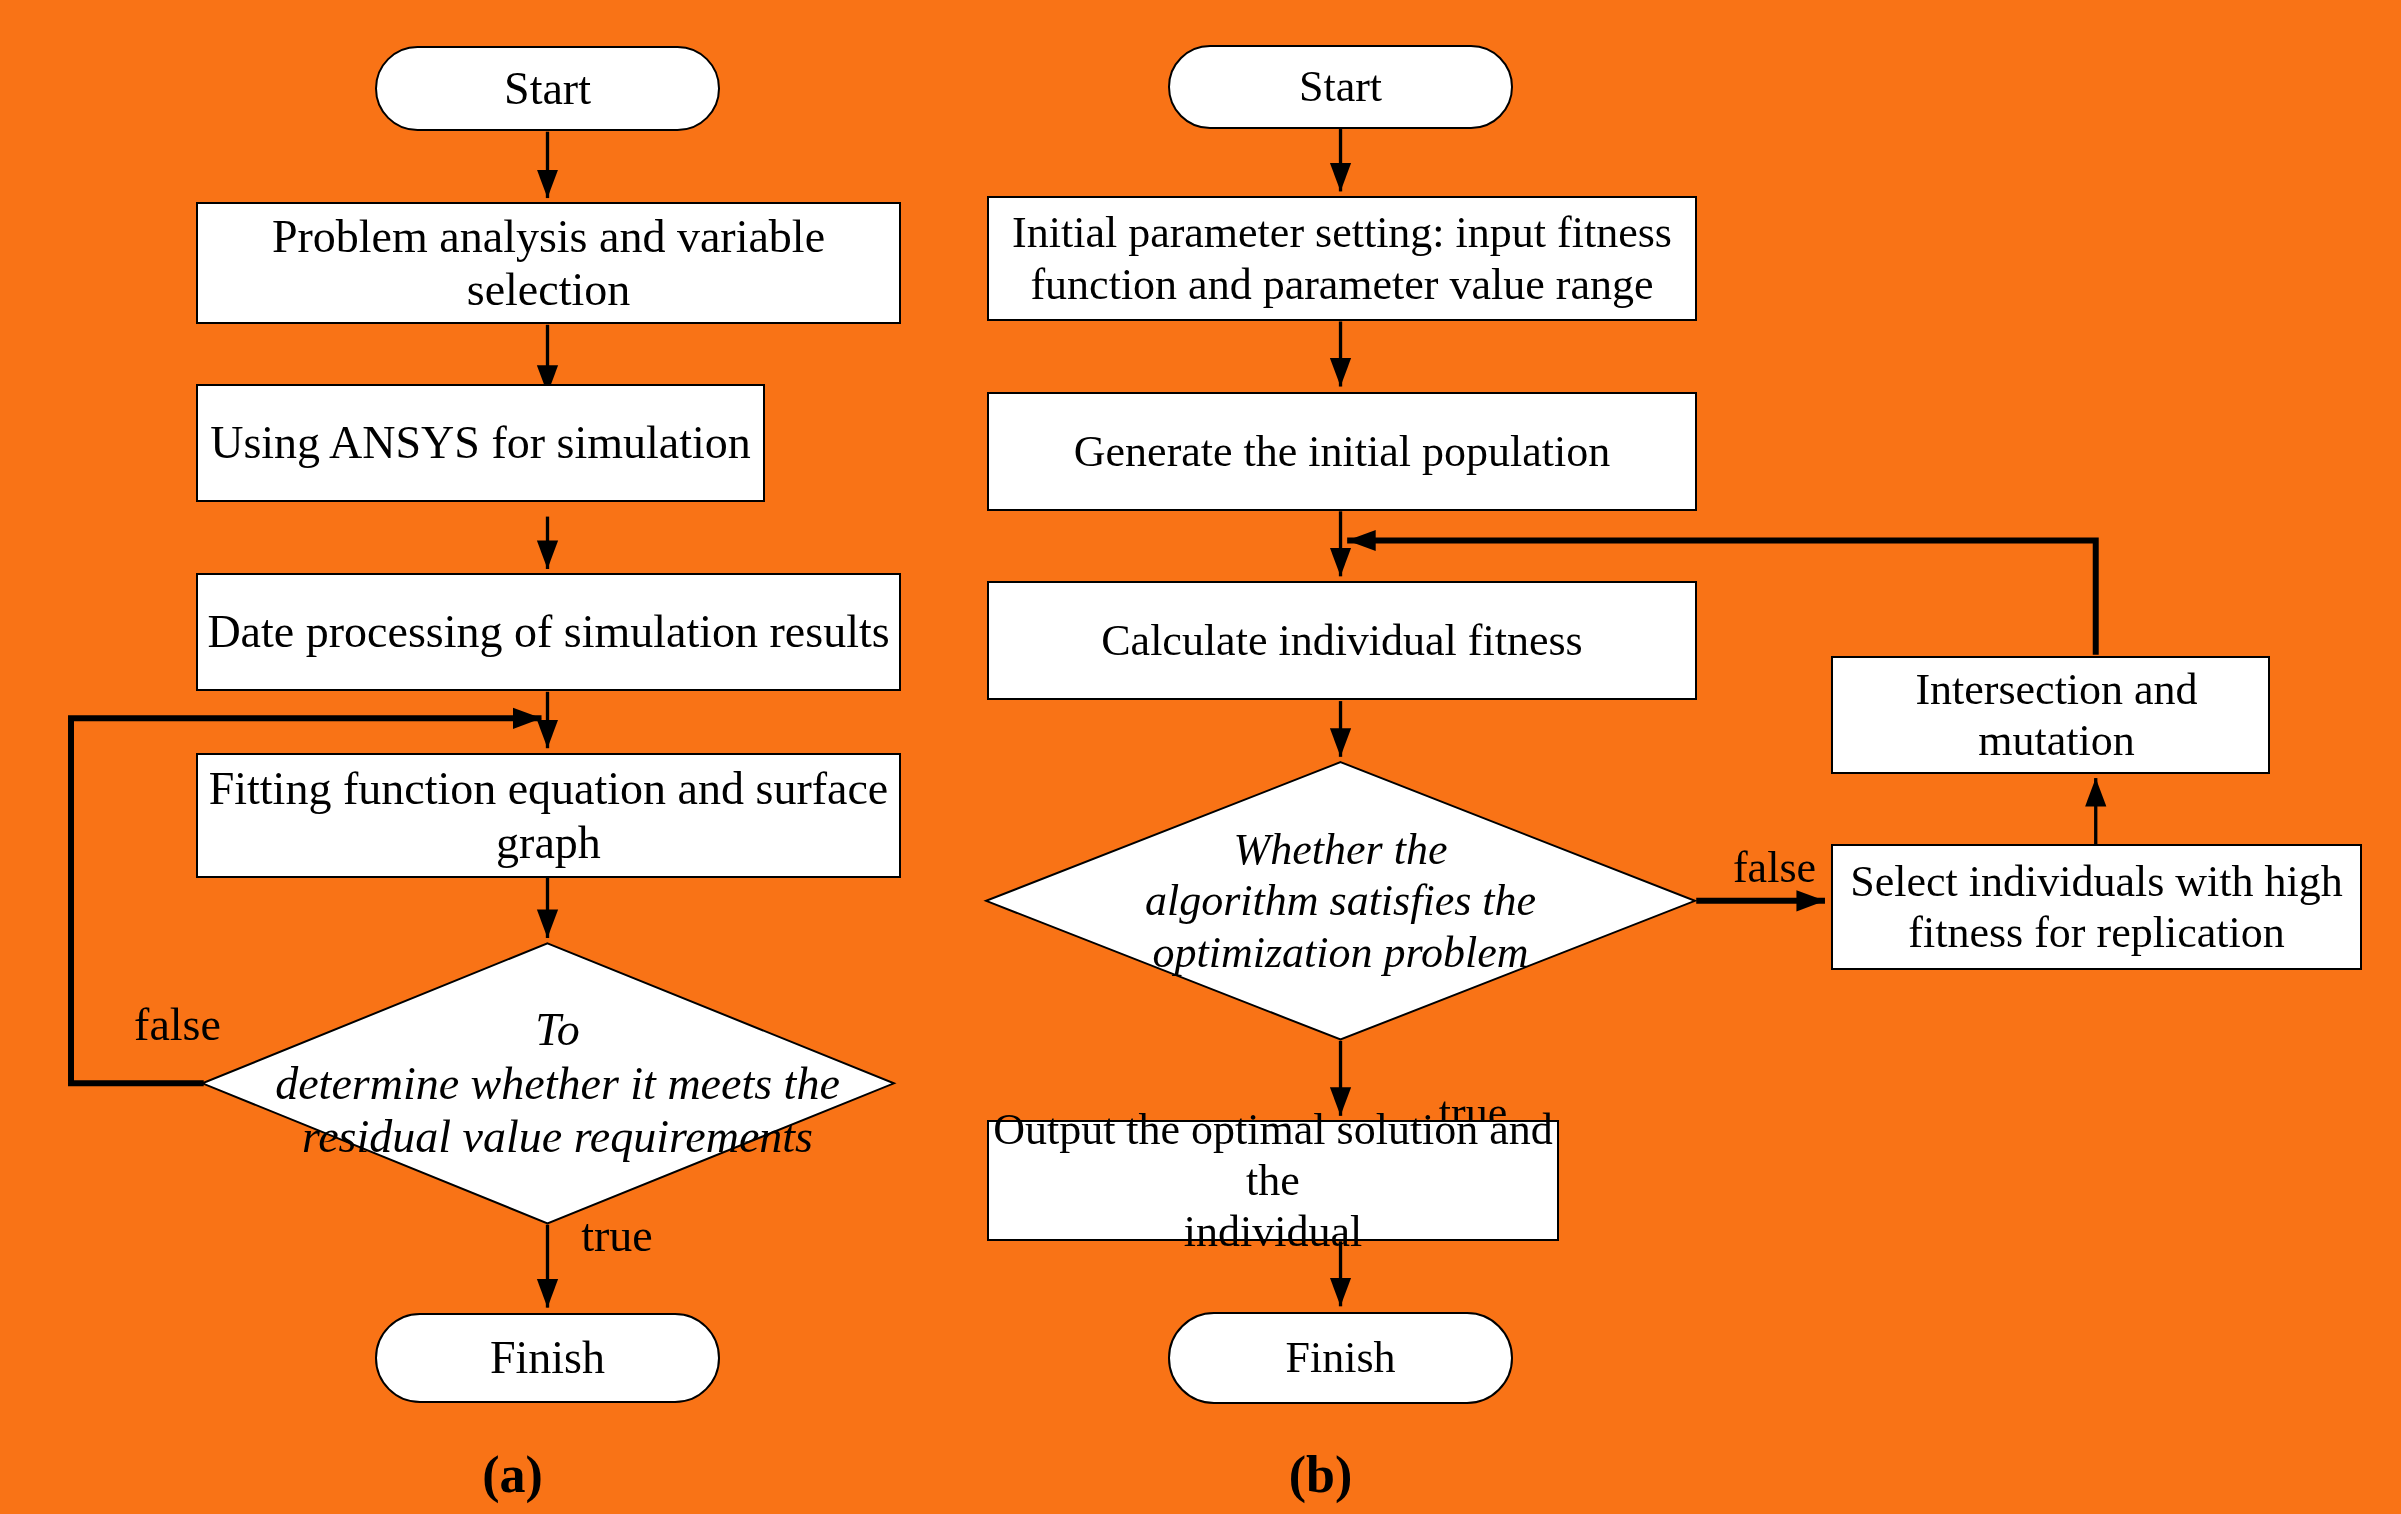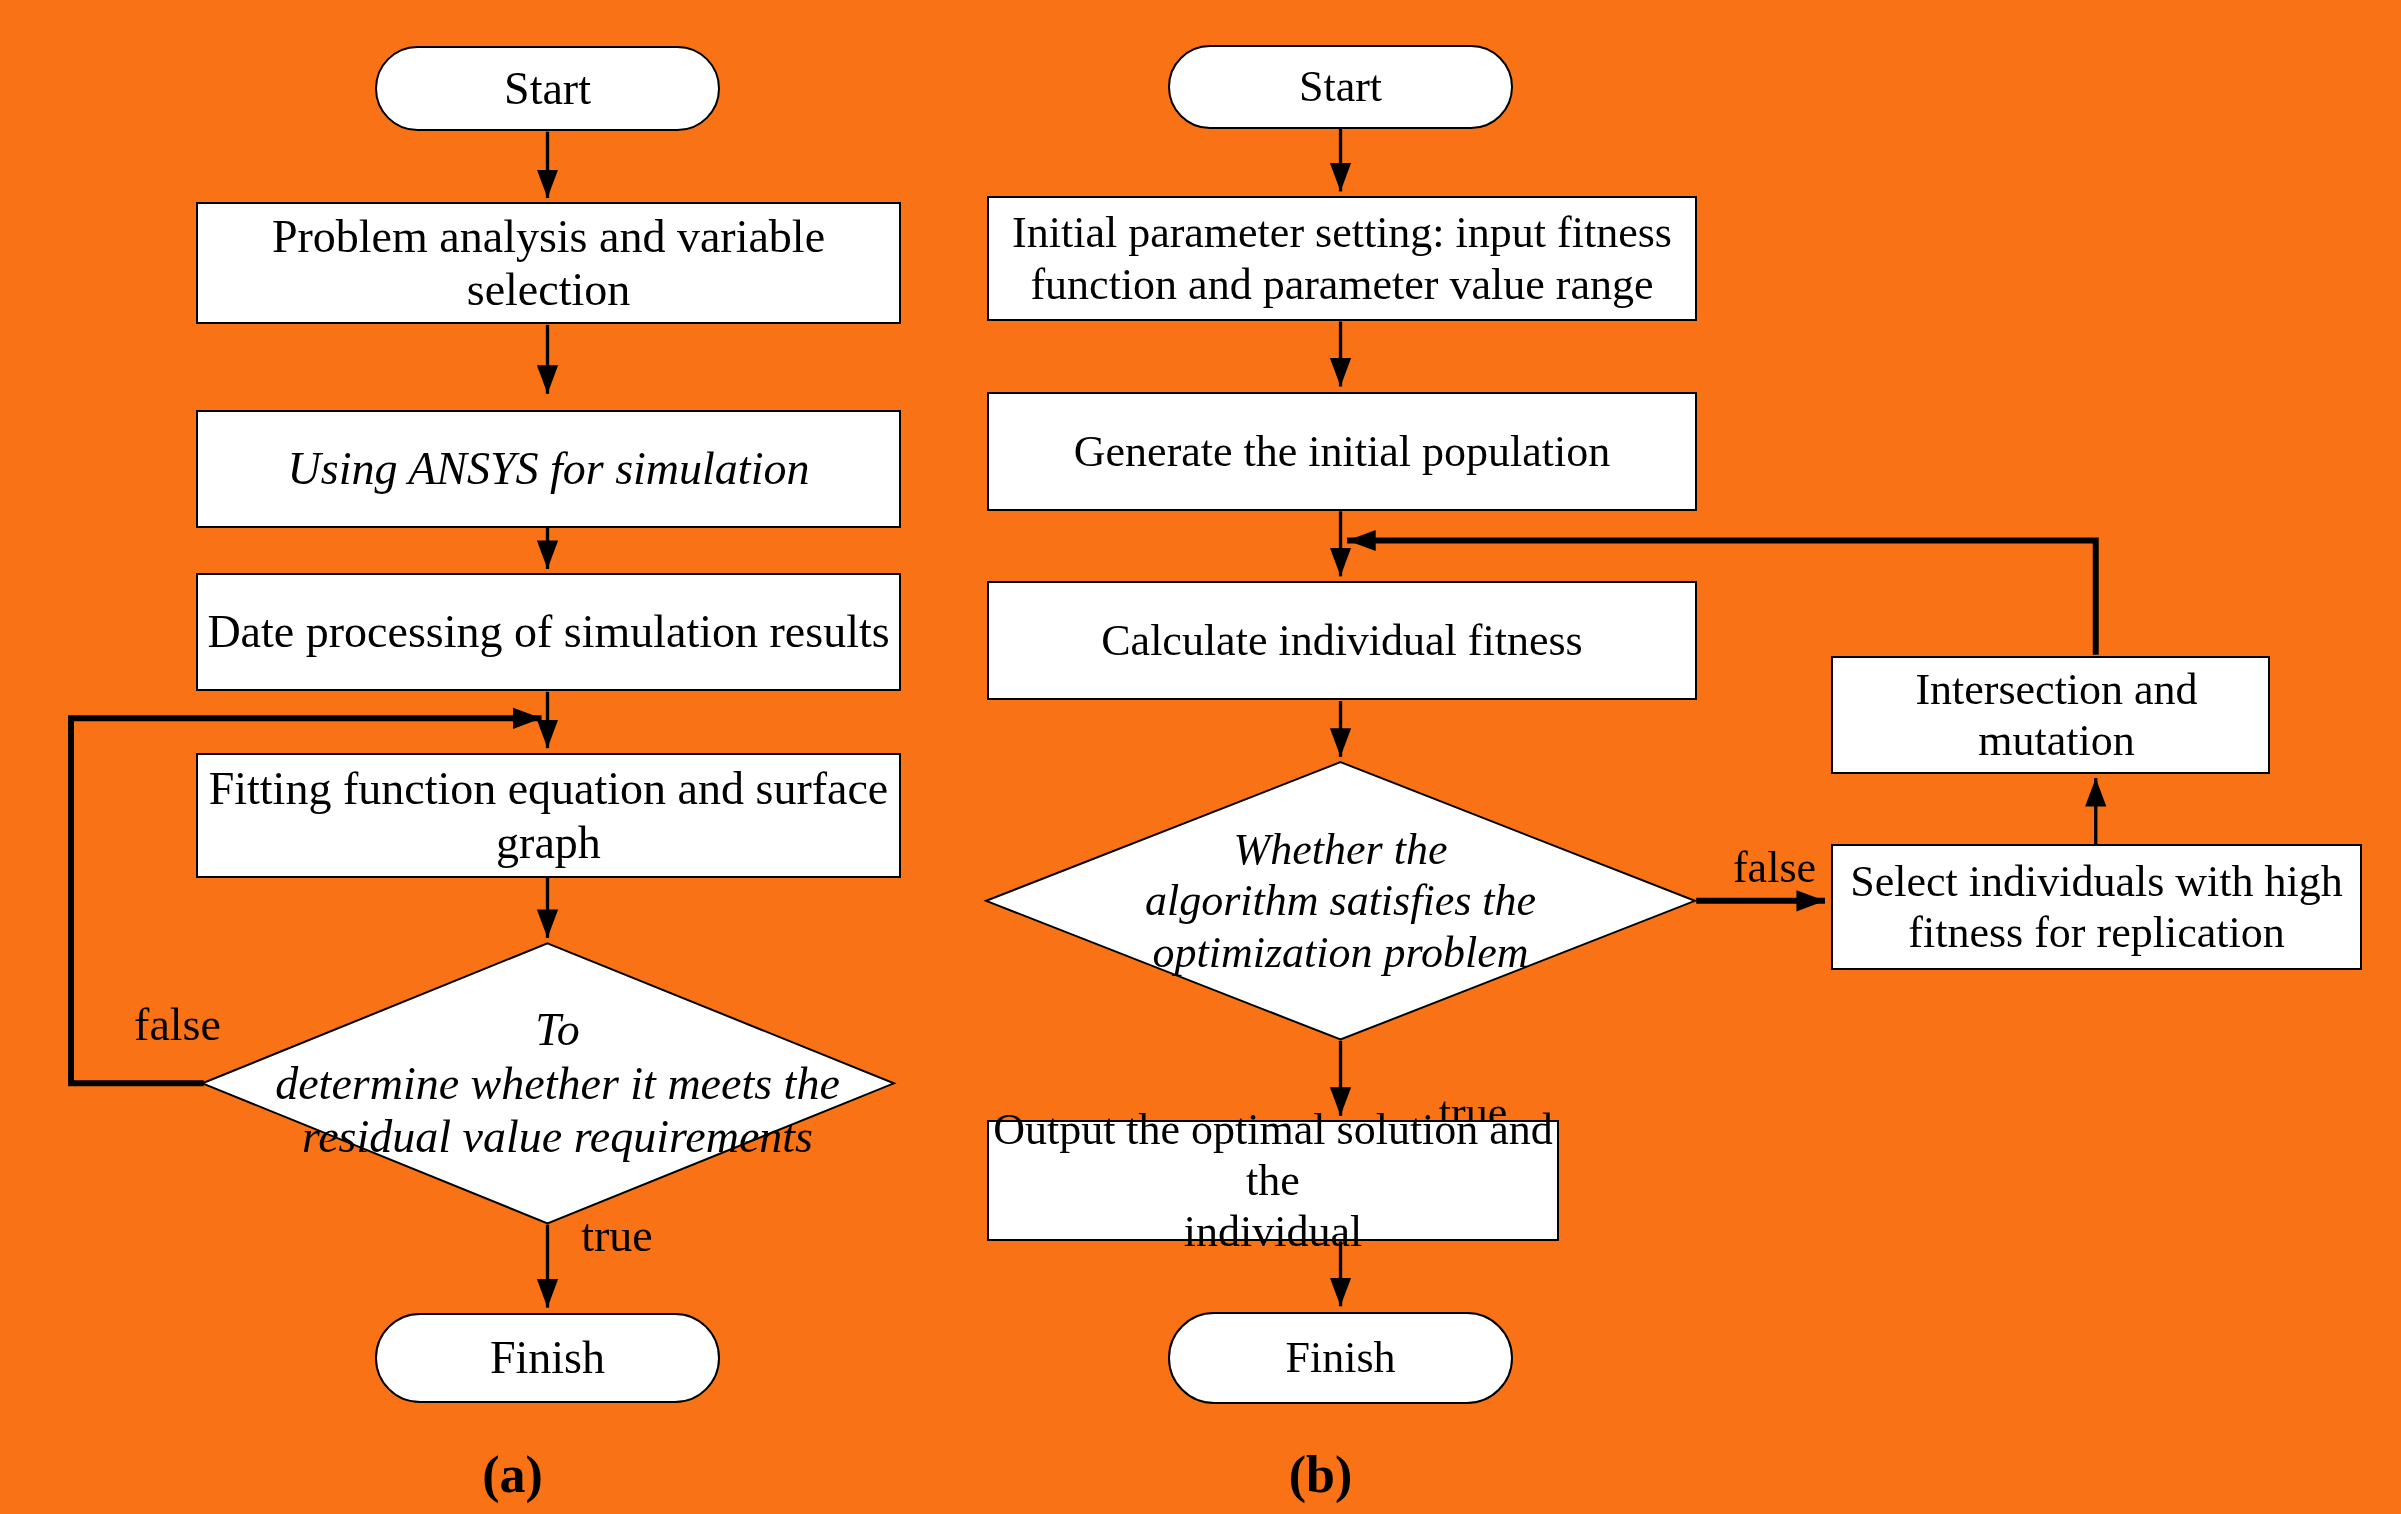--- a/index.html
+++ b/index.html
@@ -101,21 +101,21 @@
     <path d="M2020,1568 L2020,1681" stroke="#000000" stroke-width="5" fill="none" marker-end="url(#arr)"></path>
     <path d="M2020,1870 L2020,1968" stroke="#000000" stroke-width="5" fill="none" marker-end="url(#arr)"></path>
     <polygon points="2020,1148 2554,1357 2020,1566 1486,1357" fill="#ffffff" stroke="#000000" stroke-width="3"></polygon>
   </svg>
 
   <div class="node oval flow-a-text" style="left:375px; top:46px; width:345px; height:85px;">Start</div>
 
   <div class="node rect flow-a-text" style="left:196px; top:202px; width:705px; height:122px;">Problem analysis and variable
 selection</div>
 
-  <div class="node rect flow-a-text" style="left:196px; top:410px; width:705px; height:118px;font-style:italic;">Using ANSYS for simulation</div>
+  <div class="node rect flow-a-text" style="left:196px; top:384px; width:569px; height:118px;">Using ANSYS for simulation</div>
 
   <div class="node rect flow-a-text" style="left:196px; top:573px; width:705px; height:118px;">Date processing of simulation results</div>
 
   <div class="node rect flow-a-text" style="left:196px; top:753px; width:705px; height:125px;">Fitting function equation and surface
 graph</div>
 
   <div class="diamond-text flow-a-text" style="left:239px; top:996px; width:637px; height:175px;">To
 determine whether it meets the
 residual value requirements</div>
 

